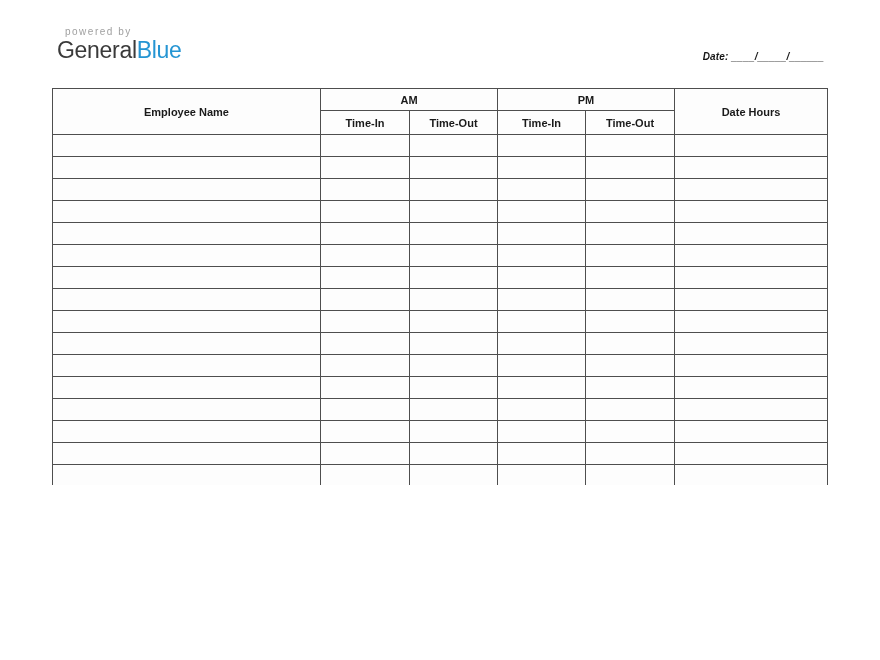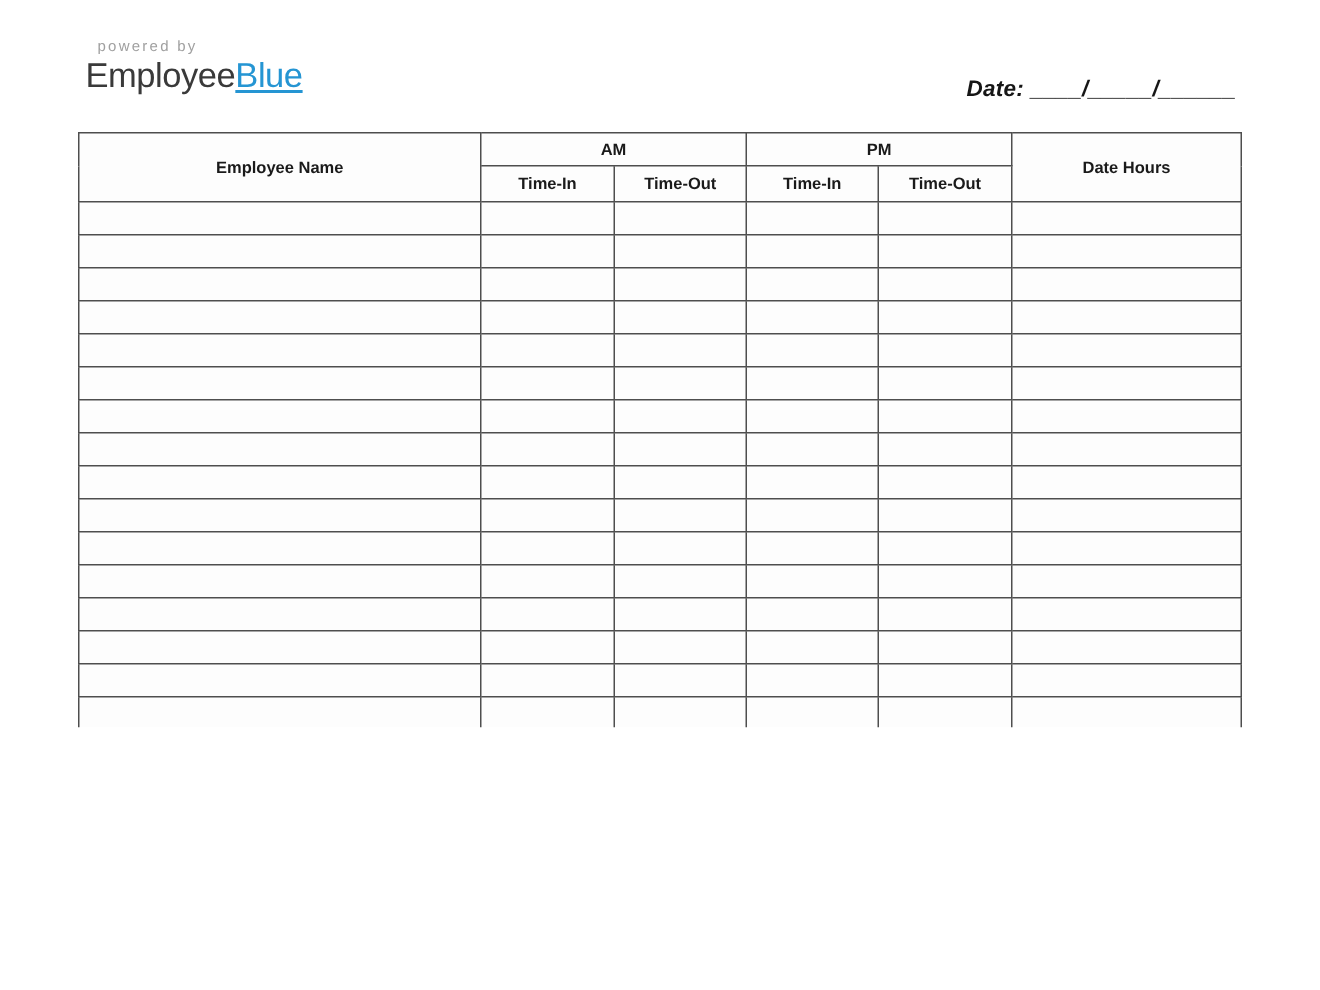--- a/index.html
+++ b/index.html
@@ -29,27 +29,26 @@
     margin-bottom: 1px;
   }
   .brand {
     font-size: 23px;
     line-height: 1.1;
     color: #3a3a3a;
     letter-spacing: -0.3px;
   }
   .brand .accent {
     color: #2595d3;
-    text-decoration: underline;
   }
   .date-line {
     position: absolute;
     top: 51px;
     right: 56px;
-    font-size: 15px;
+    font-size: 10px;
     font-weight: bold;
     font-style: italic;
     color: #161616;
     letter-spacing: 0.2px;
     white-space: pre;
   }
   
   table.timesheet {
     position: absolute;
     left: 52px;
@@ -76,21 +75,21 @@
   tr.header-sub { height: 24px; }
   tbody td { height: 21px; }
 </style>
 </head>
 <body>
 
 <div class="page">
 
   <div class="logo">
     <div class="powered-by">powered by</div>
-    <div class="brand"><span>Employee</span><span class="accent">Blue</span></div>
+    <div class="brand"><span>General</span><span class="accent">Blue</span></div>
   </div>
 
   <div class="date-line">Date: ____/_____/______</div>
 
   <table class="timesheet">
     <colgroup>
       <col style="width:268px">
       <col style="width:89px">
       <col style="width:88px">
       <col style="width:88px">

